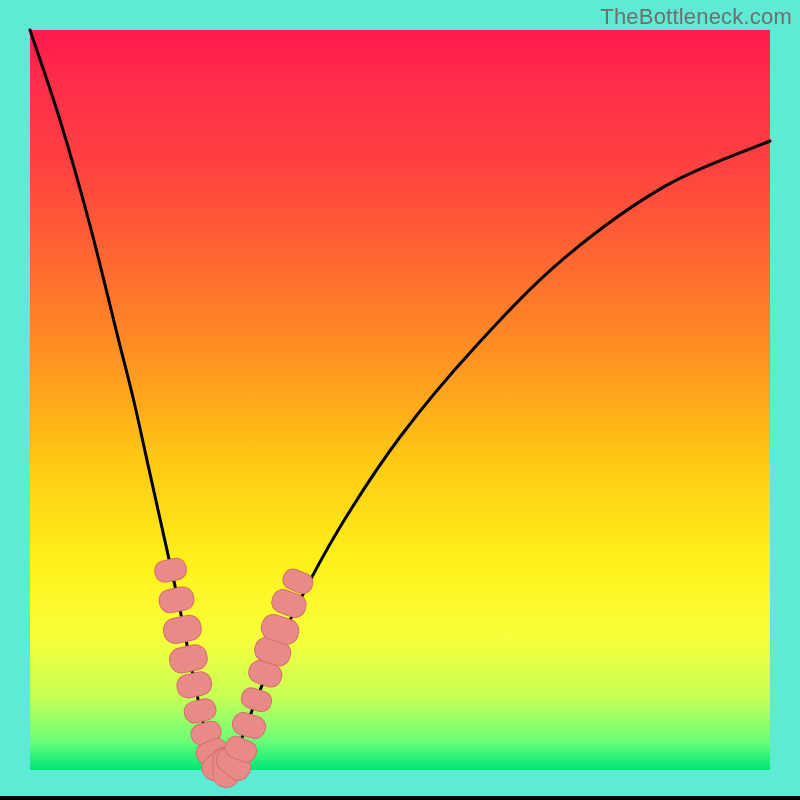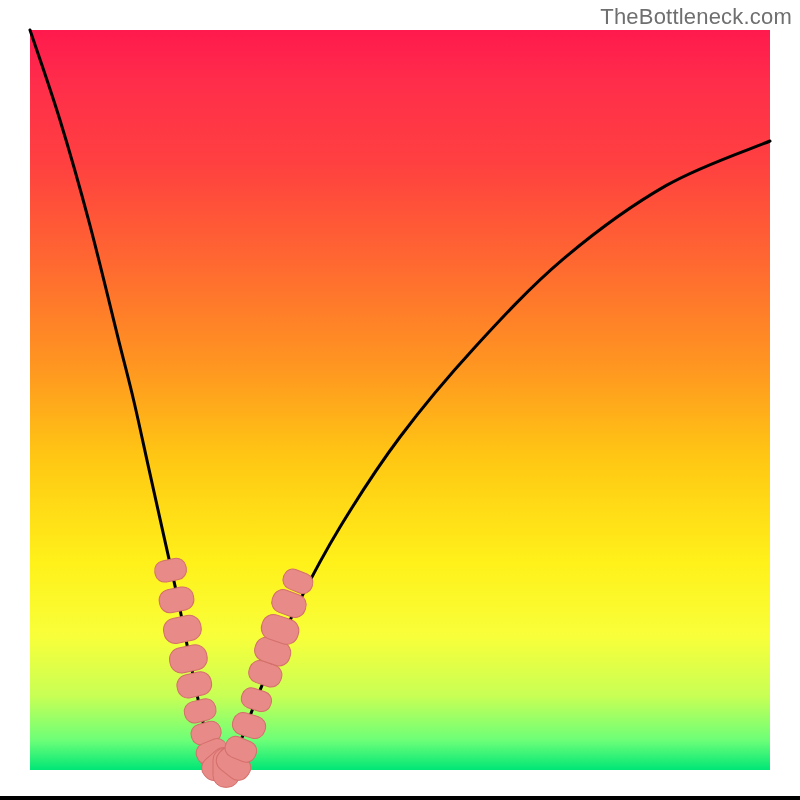--- a/index.html
+++ b/index.html
@@ -8,21 +8,21 @@
     width: 800px;
     height: 800px;
     background: #000;
     font-family: Arial, Helvetica, sans-serif;
     overflow: hidden;
   }
   .stage {
     position: relative;
     width: 800px;
     height: 796px;
-    background: #ffffff;
+    background: #5eead4;
   }
   .plot {
     position: absolute;
     left: 30px;
     top: 30px;
     width: 740px;
     height: 740px;
     
     background: linear-gradient(
       to bottom,

